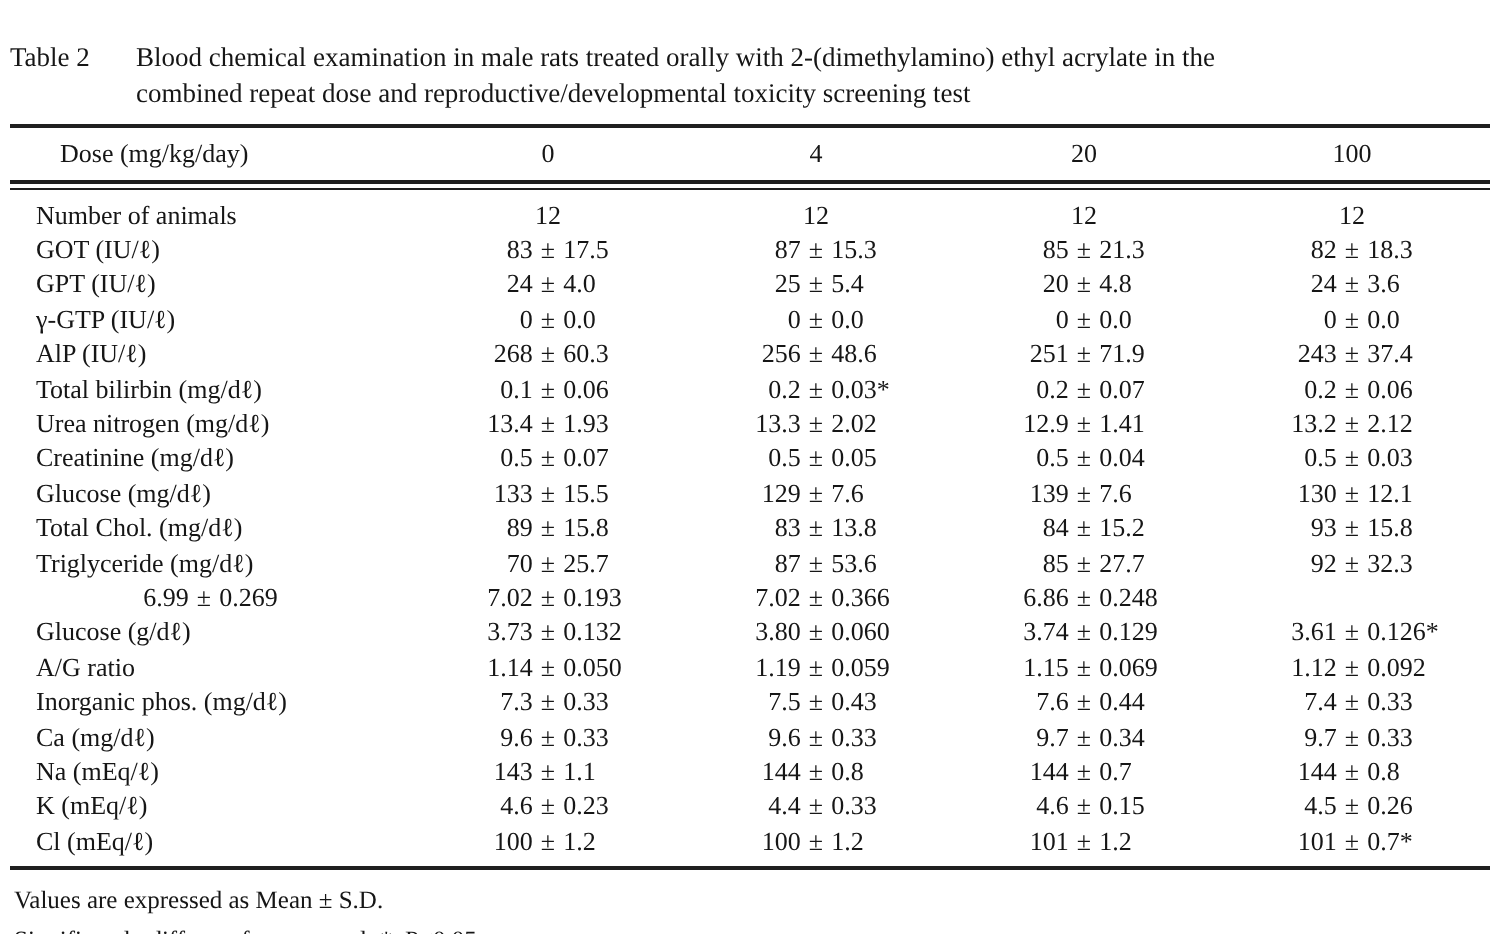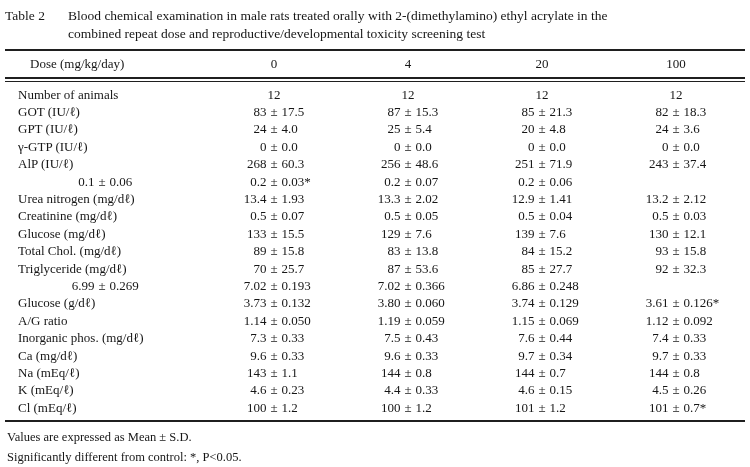--- a/index.html
+++ b/index.html
@@ -17,21 +17,21 @@
   }
   .page {
     box-sizing: border-box;
     width: 750px;
     height: 467px;
     padding: 0 5px;
   }
   
   .caption {
     display: flex;
-    padding-top: 7px;
+    padding-top: 20px;
     font-size: 13.5px;
     line-height: 18px;
   }
   .cap-label {
     flex: 0 0 63px;
   }
   .cap-text {
     flex: 1;
   }
   
@@ -204,20 +204,21 @@
           <span class="sd">71.9</span>
         </div>
         <div class="dcell">
           <span class="mean">243</span>
           <span class="pm">±</span>
           <span class="sd">37.4</span>
         </div>
         <div></div>
       </div>
       <div class="trow">
+        <div class="rlabel">Total bilirbin (mg/dℓ)</div>
         <div class="dcell">
           <span class="mean">0.1</span>
           <span class="pm">±</span>
           <span class="sd">0.06</span>
         </div>
         <div class="dcell">
           <span class="mean">0.2</span>
           <span class="pm">±</span>
           <span class="sd">0.03*</span>
         </div>

